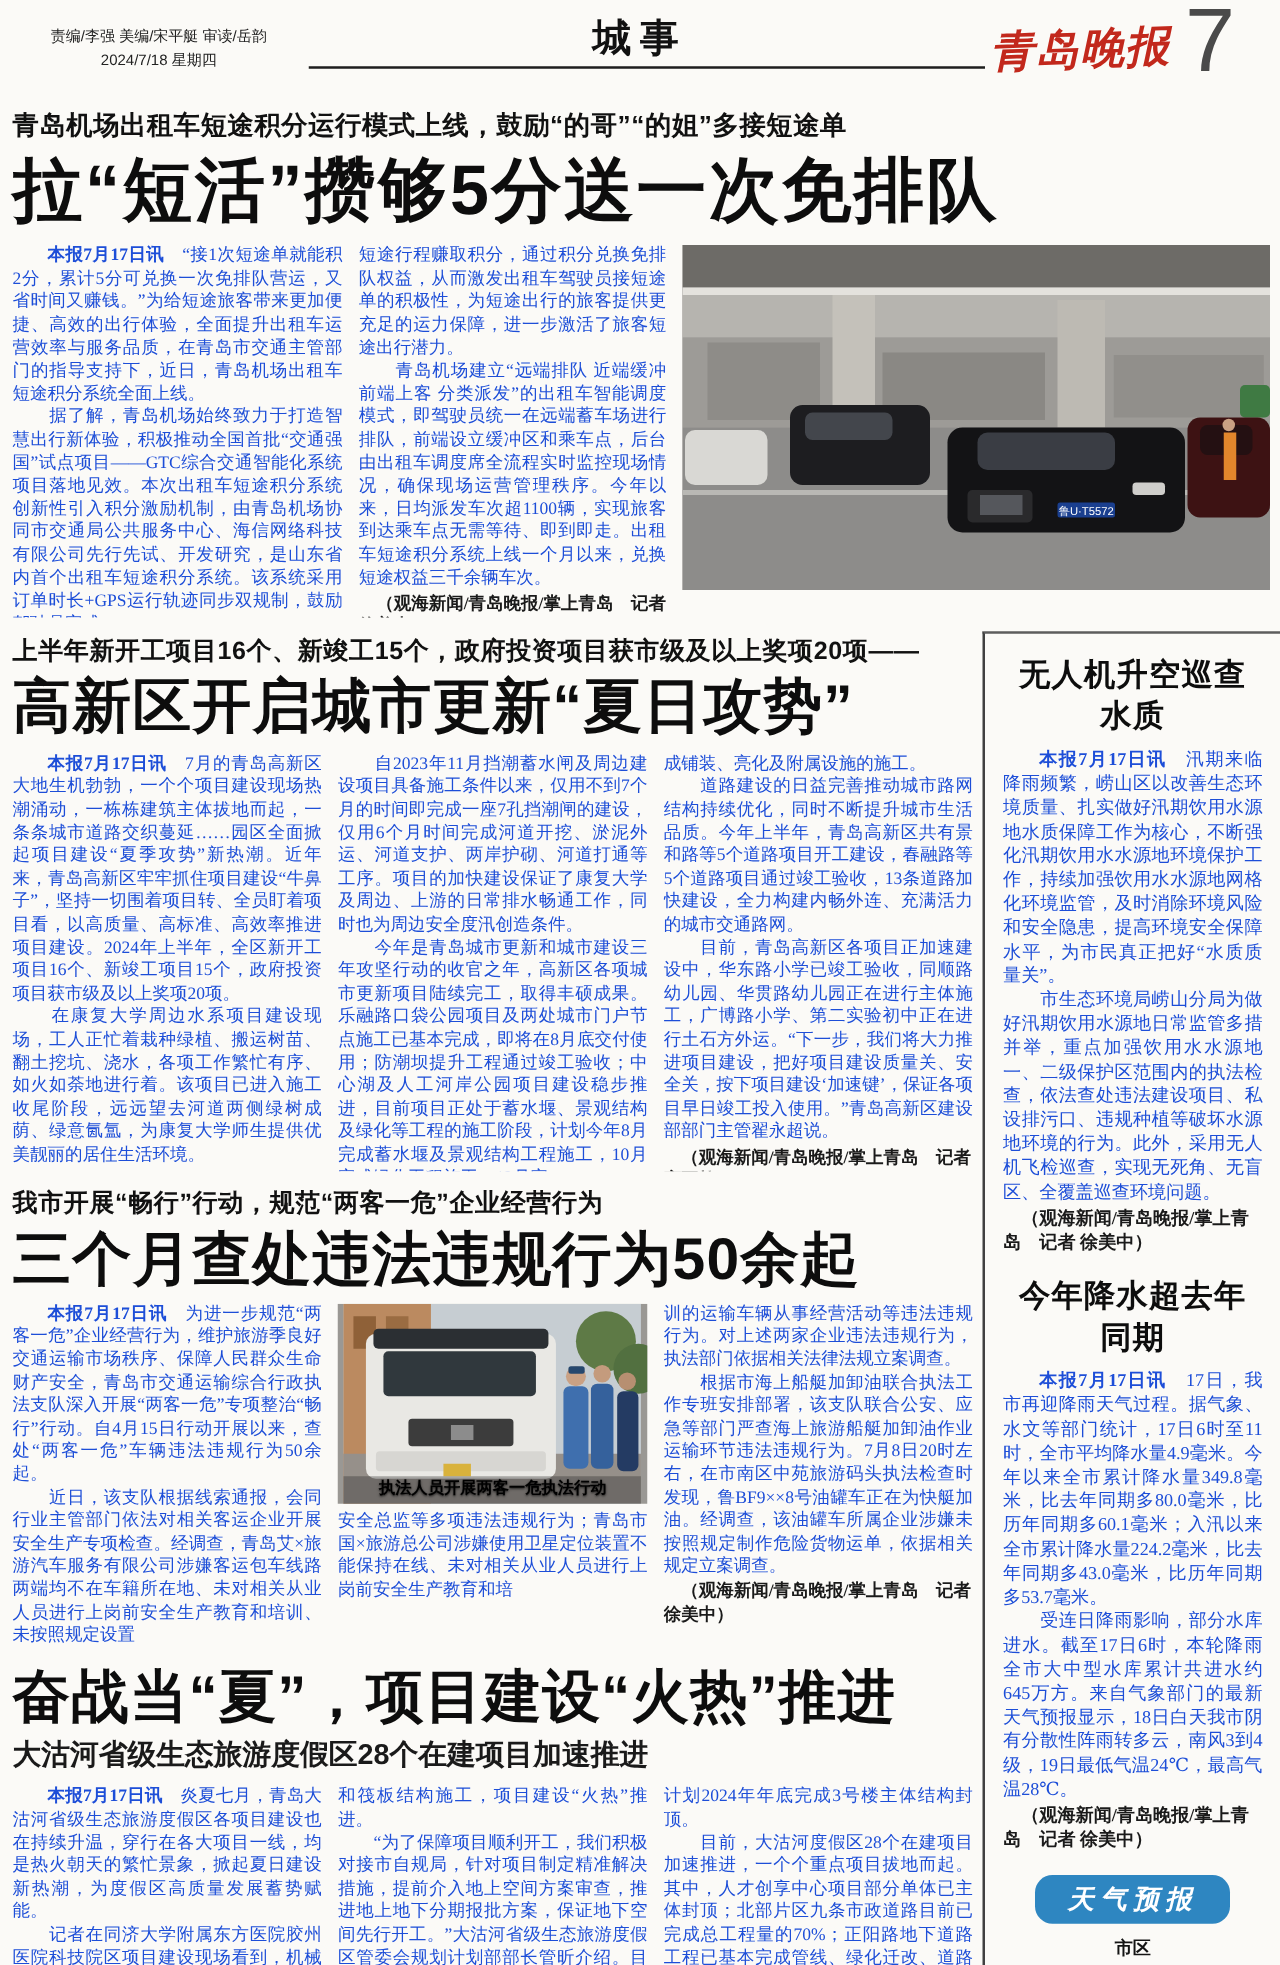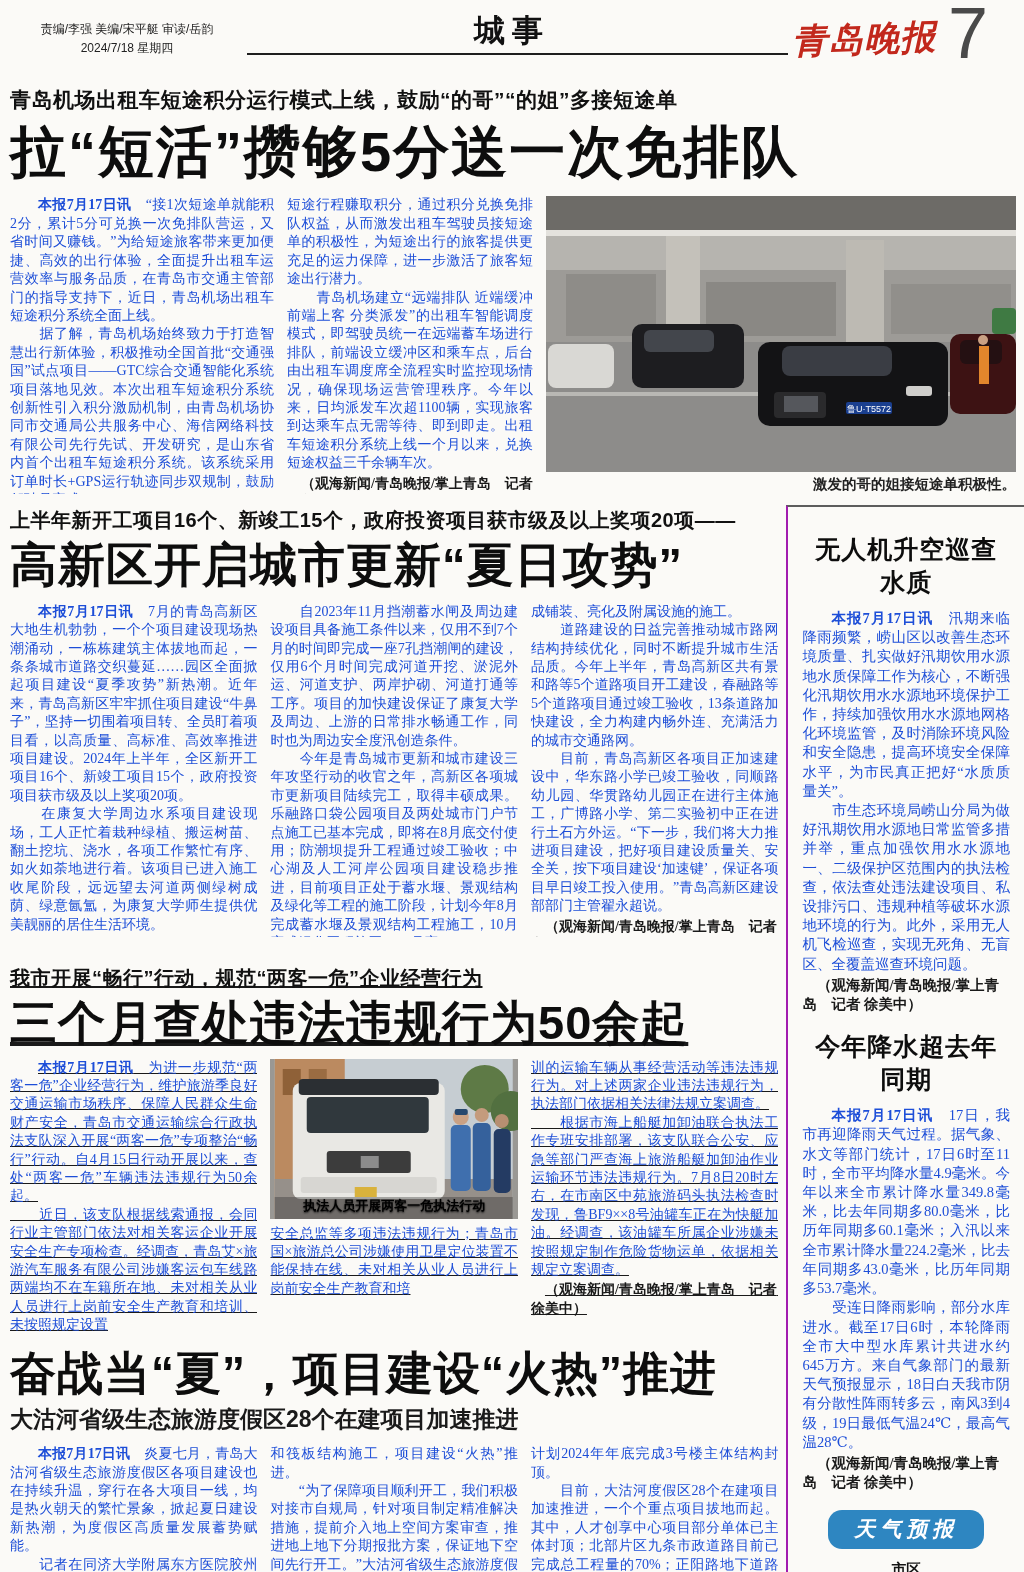--- a/index.html
+++ b/index.html
@@ -52,39 +52,39 @@
   
   .lower{position:absolute;left:0;top:505px;width:1024px;height:1067px;display:flex;}
   .main-left{width:803px;box-sizing:border-box;padding:2px 8px 0 10px;overflow:hidden;}
   .cols3{display:flex;gap:13px;}
   .cols3 .col{flex:1;}
 
   .sec2 .kicker{font-size:20px;}
   .sec2 .headline{font-size:47px;letter-spacing:1px;margin:6px 0 12px;}
   .sec2 .col{height:334px;}
 
-  .sec3{margin-top:28px;text-decoration:underline;}
+  .sec3{margin-top:12px;}
   .sec3 .kicker{font-size:20px;}
   .sec3 .headline{font-size:47px;letter-spacing:1px;margin:6px 0 10px;}
   .sec3 .col{height:276px;}
   .enf-photo-wrap{position:relative;margin-bottom:6px;}
   .enf-caption{position:absolute;left:0;right:0;bottom:4px;text-align:center;
         font-family:"Liberation Sans","DejaVu Sans",sans-serif;
         font-size:13px;font-weight:700;color:#000000;
         text-shadow:0 1px 2px rgba(0,0,0,.8);}
 
   .sec4{margin-top:14px;}
   .sec4 .headline{font-size:46px;letter-spacing:1px;margin:0 0 6px;}
   .sec4 .subhead{font-family:"Liberation Sans","DejaVu Sans",sans-serif;
         font-size:23px;font-weight:600;margin:0 0 10px;}
   .sec4 .col{height:200px;}
 
   
-  .sidebar{width:242px;box-sizing:border-box;border-left:2px solid #a21caf;
-        border-top:2px solid #5d5d5d;padding:22px 14px 0 14px;overflow:hidden;}
+  .sidebar{width:242px;box-sizing:border-box;border-left:2px solid #404040;
+        border-top:2px solid #5d5d5d;padding:12px 14px 0 14px;overflow:hidden;}
   .sb-title{font-family:"Liberation Sans","DejaVu Sans",sans-serif;
         font-size:25px;font-weight:900;text-align:center;letter-spacing:1px;
         margin:4px 0 10px;color:#0d0d0d;}
   .sb-art .body{font-size:14.5px;line-height:19.2px;}
   .sb-art .byline{font-size:14.5px;line-height:19.2px;}
   .sb-rain{margin-top:16px;}
 
   .weather{margin-top:18px;}
   .weather-tag{width:156px;margin:0 auto 10px;background:#2e86c1;color:#fff;
         text-align:center;font-size:21px;font-weight:900;font-style:italic;
@@ -145,21 +145,20 @@
           <rect x="228" y="196" width="52" height="26" rx="4" fill="#2a2a2c"></rect>
           <rect x="238" y="200" width="34" height="16" fill="#55575c"></rect>
           <rect x="300" y="206" width="46" height="12" rx="2" fill="#1a3f8f"></rect>
           <text x="323" y="216" text-anchor="middle" font-size="9" fill="#ffffff" font-family="Liberation Sans, sans-serif">鲁U·T5572</text>
           <rect x="360" y="190" width="26" height="10" rx="3" fill="#cfcecb"></rect>
           <rect x="404" y="138" width="66" height="80" rx="10" fill="#3d1213"></rect>
           <rect x="414" y="144" width="42" height="24" rx="6" fill="#241012"></rect>
           <rect x="433" y="150" width="10" height="38" fill="#e2862c"></rect>
           <circle cx="437" cy="144" r="5" fill="#caa184"></circle>
         </svg>
-        <div class="lead-caption">激发的哥的姐接短途单积极性。</div>
       </div>
     </div>
   </div>
 
   <div class="lower">
     <div class="main-left">
 
       <div class="sec2">
         <div class="kicker">上半年新开工项目16个、新竣工15个，政府投资项目获市级及以上奖项20项——</div>
         <div class="headline">高新区开启城市更新“夏日攻势”</div>

